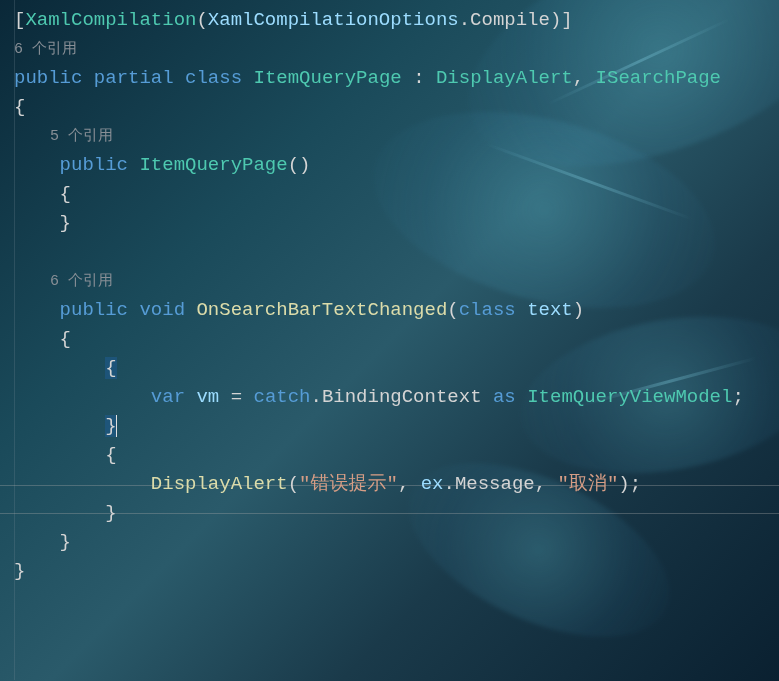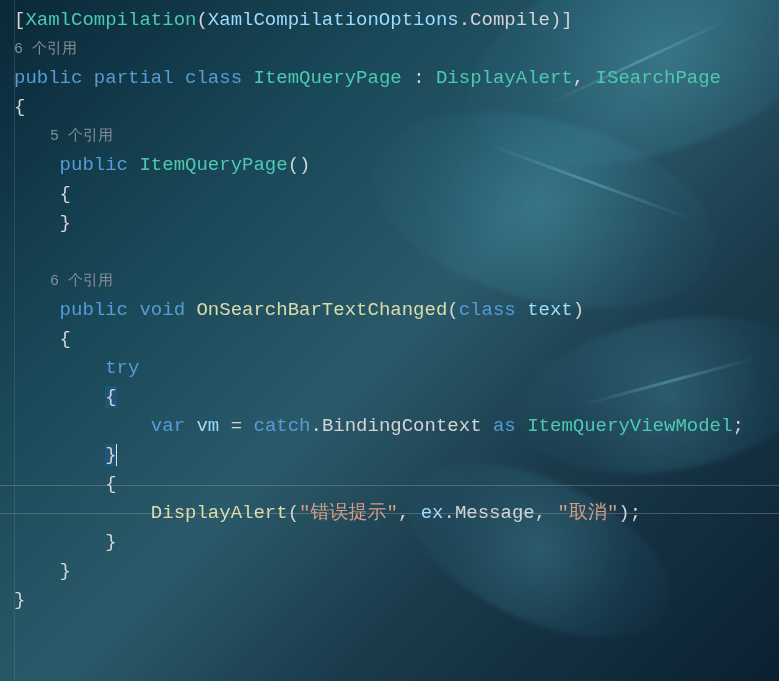--- a/index.html
+++ b/index.html
@@ -109,21 +109,20 @@
 <div class="line">    <span class="punct">}</span></div>
 
 <div class="line"> </div>
 
 <div class="line codelens">    <span>6 个引用</span></div>
 
 <div class="line">    <span class="kw">public</span><span> </span><span class="kw">void</span><span> </span><span class="method">OnSearchBarTextChanged</span><span class="punct">(</span><span class="kw">class</span><span> </span><span class="var">text</span><span class="punct">)</span></div>
 
 <div class="line">    <span class="punct">{</span></div>
 
-<div class="line">        <span class="kw">try</span></div>
 
 <div class="line">        <span class="punct" style="background:rgba(30,90,140,0.6)">{</span></div>
 
 <div class="line">            <span class="kw">var</span><span> </span><span class="var">vm</span><span> </span><span class="punct">=</span><span> </span><span class="kw">catch</span><span class="punct">.</span><span class="txt">BindingContext</span><span> </span><span class="kw">as</span><span> </span><span class="type">ItemQueryViewModel</span><span class="punct">;</span></div>
 
 
 <div class="line">        <span class="punct" style="background:rgba(30,90,140,0.6)">}</span><span class="caret"></span></div>
 
 
 <div class="line">        <span class="punct">{</span></div>

